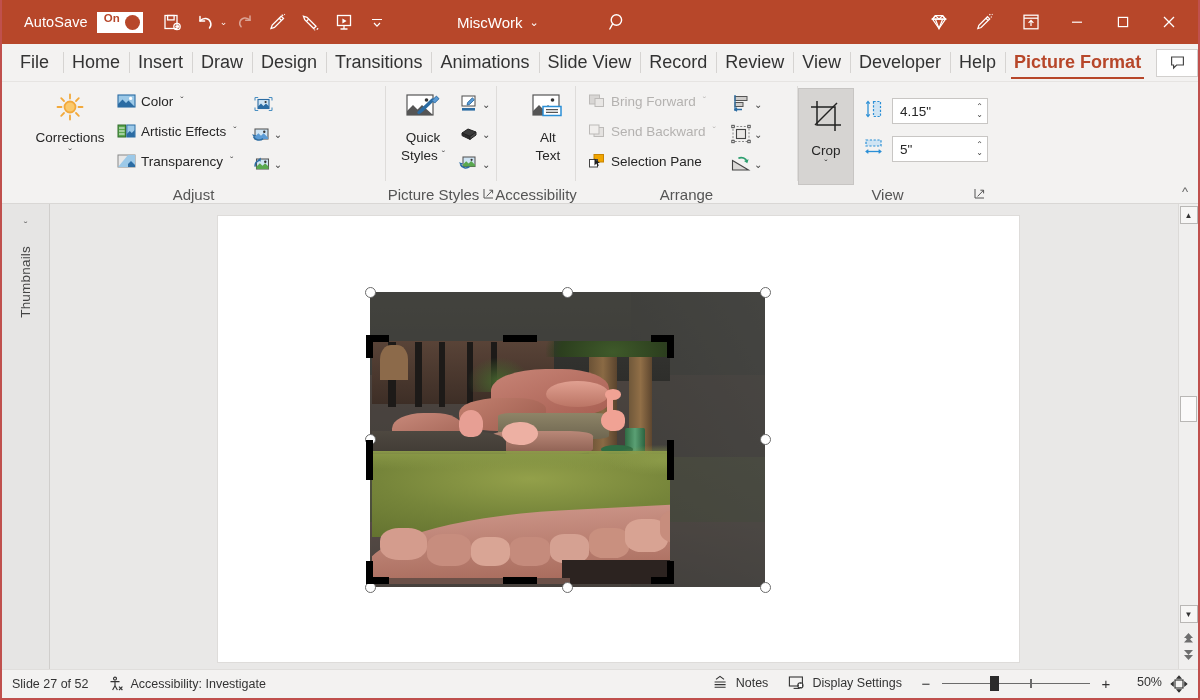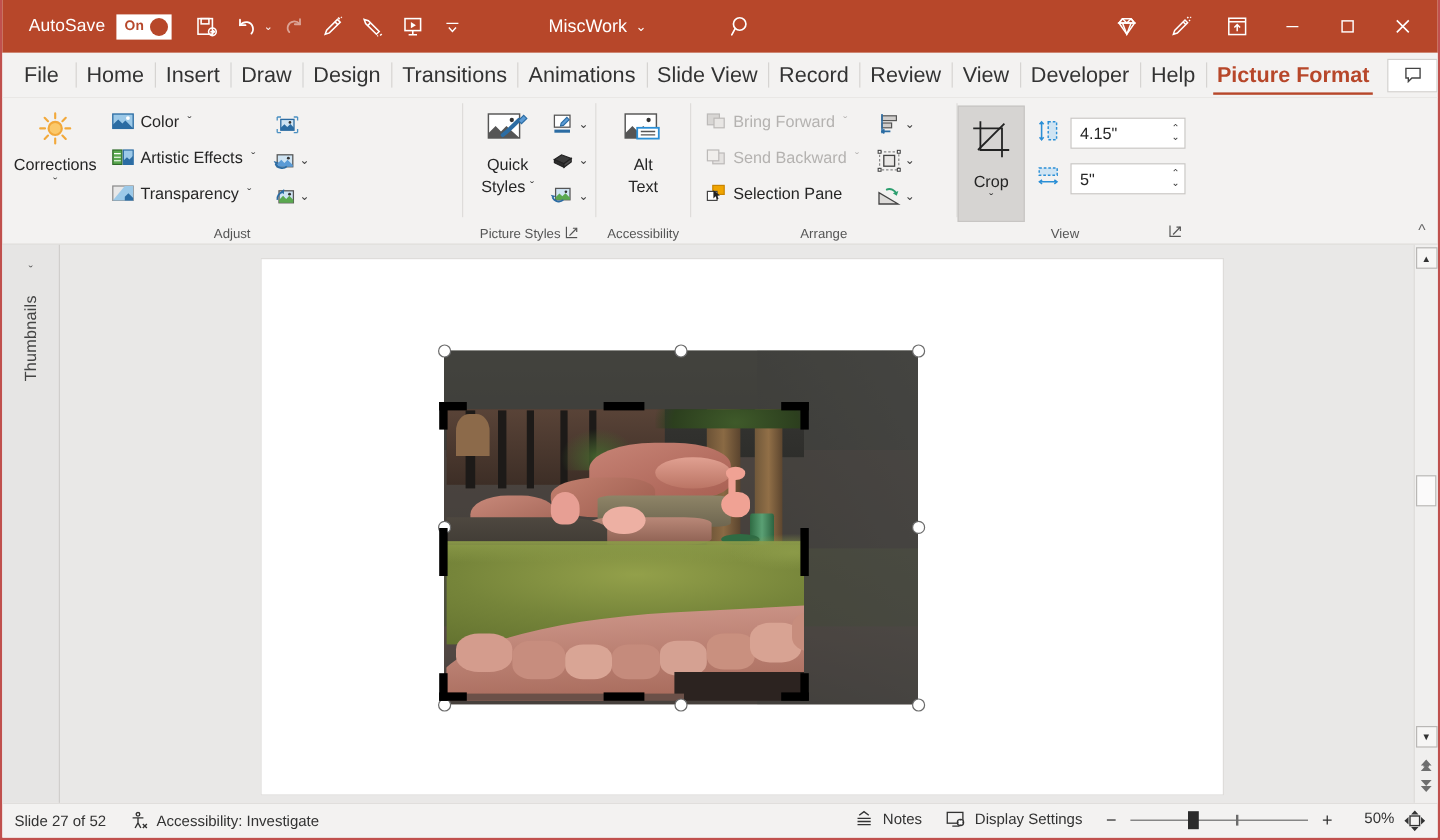--- a/index.html
+++ b/index.html
@@ -25,21 +25,21 @@
     background: #b7472a;
     display: flex; align-items: center;
     color: #fff;
     position: relative;
   }
   .autosave-wrap { display:flex; align-items:center; margin-left: 22px; gap: 9px; }
   .autosave-label { font-size: 14.5px; color: #fff; letter-spacing: .1px;}
   .toggle {
     width: 46px; height: 21px; border-radius: 0;
     background: #ffffff; position: relative;
-    display:flex; align-items:center;
+    display:flex; 
   }
   .toggle .tlabel{
     font-size: 11.5px; font-weight: bold; color:#b7472a;
     margin-left: 7px; letter-spacing:.2px;
   }
   .toggle .knob {
     position:absolute; right: 3px; top: 3px;
     width: 15px; height: 15px; border-radius: 50%;
     background: #b7472a;
   }
@@ -106,28 +106,29 @@
   .ribbon {
     height: 122px; flex: 0 0 122px;
     background: #f3f2f1;
     display:flex; align-items:stretch;
     position:relative;
     border-bottom: 1px solid #d9d7d5;
   }
   .group { position:relative; display:flex; flex-direction:column; height: 100%; }
   .group-body { flex:1; display:flex; align-items:flex-start; padding-top: 4px; }
   .group-label {
-    height: 17px; font-size: 11px; color:#555; text-align:center;
+    height: 17px; font-size: 15px; color:#555; text-align:center;
     display:flex; align-items:center; justify-content:center; gap:4px;
   }
   .group-sep { width:1px; background:#dedcda; margin: 4px 0 22px; }
   .bigbtn {
     display:flex; flex-direction:column; align-items:center; justify-content:flex-start;
     font-size: 13.5px; color:#262626; line-height: 1.32; padding: 4px 6px 0;
     text-align:center;
+    margin-left:24px;
   }
   .bigbtn .glyph { height: 36px; display:flex; align-items:flex-end; justify-content:center;}
   .bigbtn .txt { margin-top: 3px; }
   .smallrow {
     display:flex; align-items:center; gap: 5px; height: 30px;
     font-size: 13.5px; color:#262626; padding: 0 4px;
   }
   .smallrow.dim { color:#b4b2b0; }
   .smallrow .cv { font-size: 10px; color:#444; margin-left: 2px;}
   .smallrow.dim .cv { color:#b8b6b4; }

